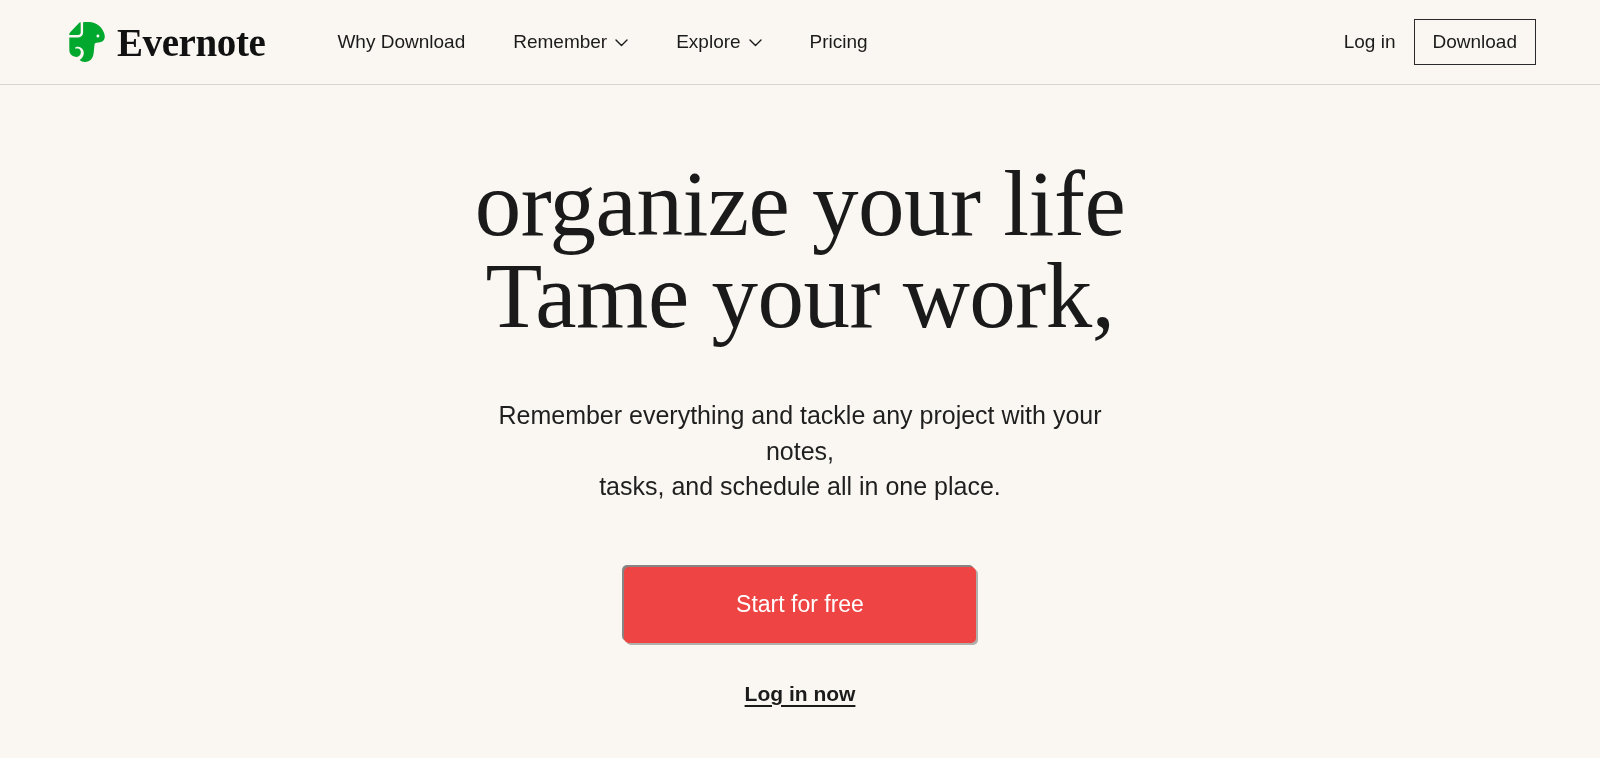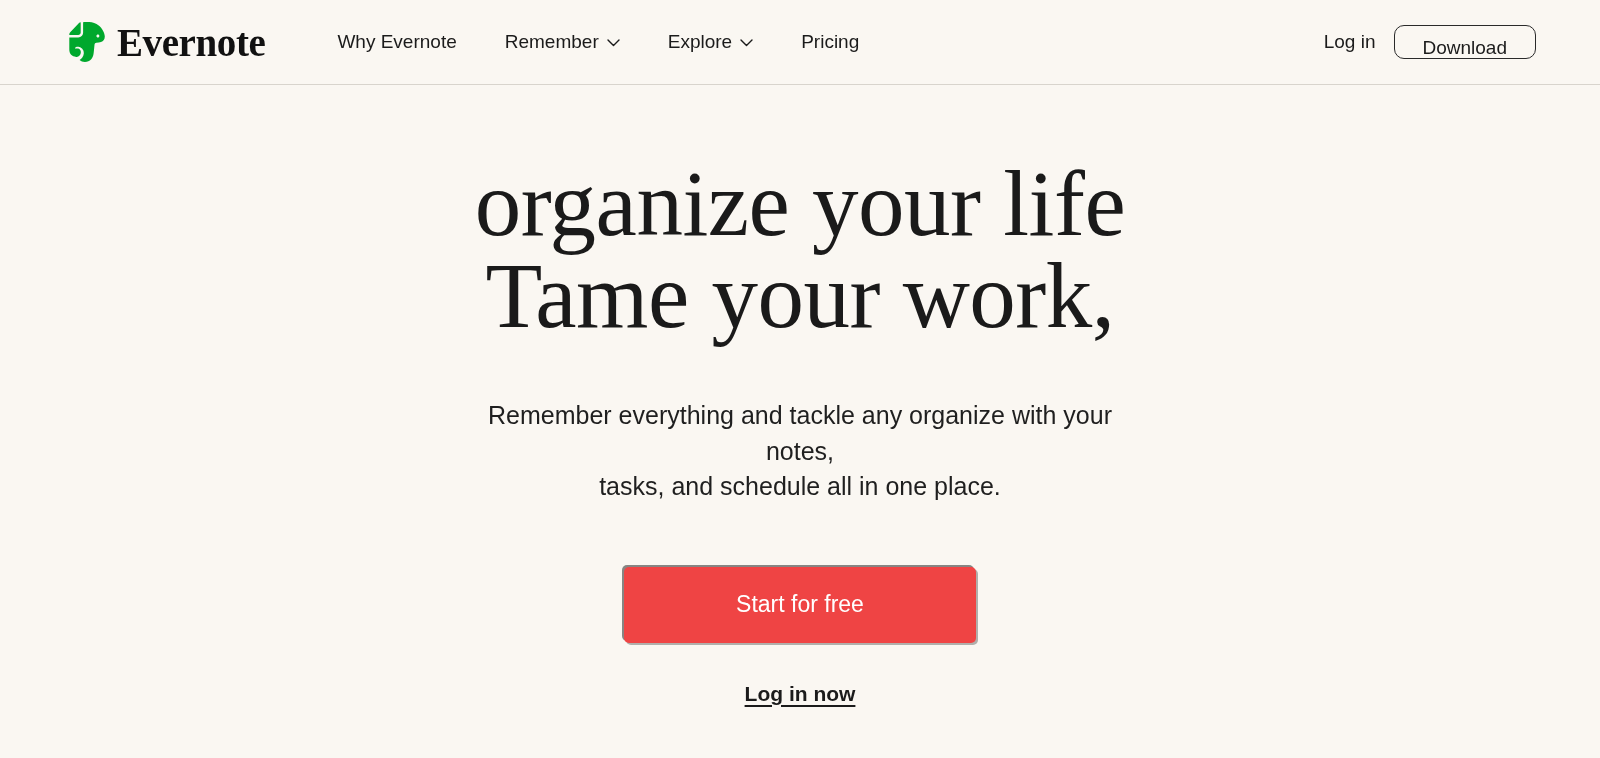--- a/index.html
+++ b/index.html
@@ -84,23 +84,23 @@
     text-decoration: none;
     cursor: pointer;
     white-space: nowrap;
   }
   .download-btn {
     font-family: "Liberation Sans", sans-serif;
     font-size: 19px;
     color: #1b1b1b;
     background: #faf7f2;
     border: 1.5px solid #2a2a2a;
-    border-radius: 10px;
-    padding: 0 28px;
-    height: 34px;
+    border-radius: 0;
+    padding: 0 18px;
+    height: 46px;
     line-height: 44px;
     cursor: pointer;
     white-space: nowrap;
   }
 
   
   .hero {
     padding-top: 73px;
     display: flex;
     flex-direction: column;
@@ -174,21 +174,21 @@
         <path d="M12.6 1.2 C12.0 1.2 11.4 1.5 11.0 2.0 L2.2 11.2 C1.6 11.8 1.3 12.5 1.3 13.3 L1.3 14.0 L10.2 14.0 C11.6 14.0 12.7 12.9 12.7 11.5 L12.7 2.4 C12.7 1.7 12.7 1.2 12.6 1.2 Z" fill="#00a82d"></path>
         <path d="M15.4 1.0 C15.2 1.4 15.1 1.9 15.1 2.5 L15.1 11.6 C15.1 14.3 13.0 16.4 10.3 16.4 L1.3 16.4 L1.3 28.6 C1.3 33.0 4.0 35.6 8.2 35.9 C10.0 36.0 11.4 35.0 12.3 33.4 C12.9 32.3 13.0 31.0 12.6 29.8 C12.2 28.6 11.3 27.8 10.1 27.5 C9.4 27.3 8.7 27.4 8.1 27.6 C7.6 27.8 7.2 27.6 7.1 27.2 C7.0 26.8 7.2 26.4 7.7 26.2 C8.8 25.7 10.0 25.6 11.2 25.9 C14.2 26.6 16.1 29.4 15.8 32.5 C15.5 35.3 14.0 37.6 11.6 39.0 C12.9 40.2 14.7 41.0 16.9 41.0 C22.2 41.0 25.0 37.4 25.6 32.6 C26.0 29.3 26.3 25.8 26.5 23.7 C26.6 22.6 27.3 21.9 28.4 21.8 C30.0 21.6 31.6 21.4 33.0 21.0 C35.4 20.3 36.8 18.3 36.8 15.5 C36.8 12.0 34.1 7.1 30.7 4.5 C28.0 2.4 24.5 1.2 21.2 1.0 C19.5 0.9 17.0 0.8 15.4 1.0 Z M31.4 15.1 C31.4 15.9 30.7 16.6 29.9 16.6 C29.1 16.6 28.4 15.9 28.4 15.1 C28.4 14.3 29.1 13.6 29.9 13.6 C30.7 13.6 31.4 14.3 31.4 15.1 Z" fill="#00a82d"></path>
       </svg>
     </span>
     <span class="brand-name">Evernote</span>
   </a>
 
   <nav class="nav">
 
     <a class="nav-item" href="#">
-      <span>Why Evernote</span>
+      <span>Why Download</span>
     </a>
 
     <a class="nav-item" href="#">
       <span>Remember</span>
       <svg class="chev" viewBox="0 0 13 8" aria-hidden="true">
         <path d="M1 1 L6.5 6.6 L12 1" fill="none" stroke="#1b1b1b" stroke-width="1.4" stroke-linecap="round" stroke-linejoin="round"></path>
       </svg>
     </a>
 
     <a class="nav-item" href="#">
@@ -212,21 +212,21 @@
 </header>
 
 <main class="hero">
 
   <h1 class="headline">
     <span class="line">organize your life</span>
     <span class="line">Tame your work,</span>
   </h1>
 
   <p class="subhead">
-    <span class="line">Remember everything and tackle any organize with your notes,</span>
+    <span class="line">Remember everything and tackle any project with your notes,</span>
     <span class="line">tasks, and schedule all in one place.</span>
   </p>
 
   <button class="cta">Start for free</button>
 
   <div class="account-row">
     <a class="account-link" href="#">Log in now</a>
   </div>
 
 </main>

